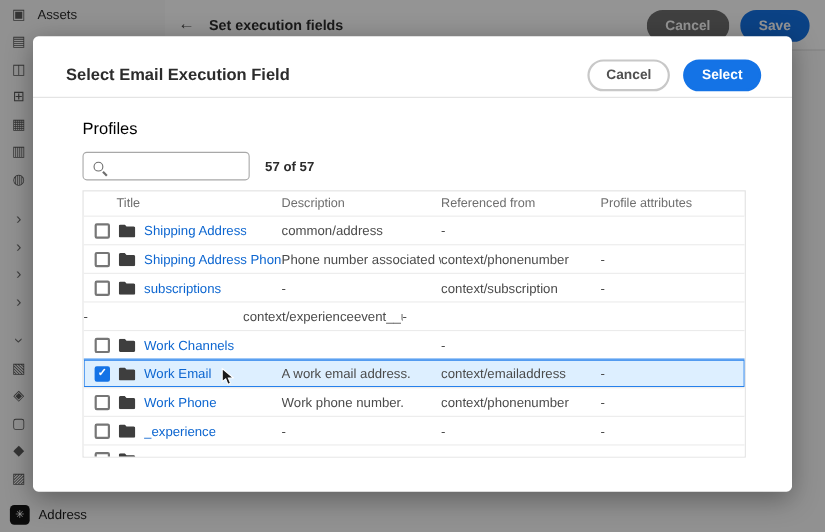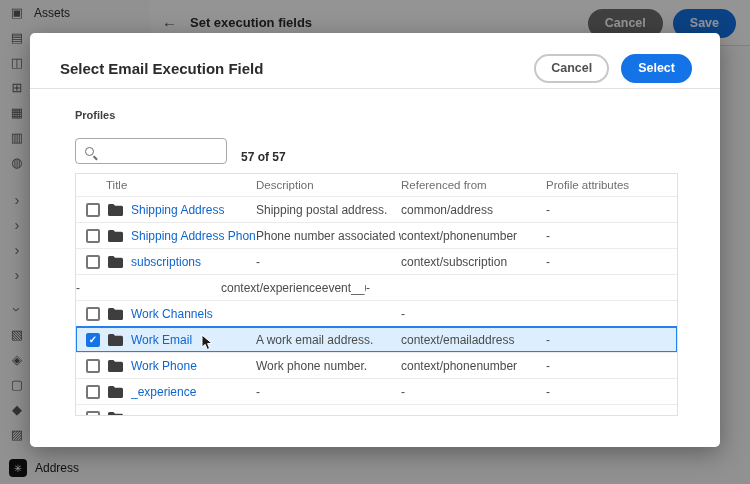--- a/index.html
+++ b/index.html
@@ -32,23 +32,23 @@
   .overlay { position:absolute; inset:0; background:rgba(0,0,0,0.42); }
 
   
   .modal { position:absolute; left:30px; top:33px; width:690px; height:414px; background:#fff; border-radius:5px; box-shadow:0 6px 24px rgba(0,0,0,0.35); }
   .modal-header { position:absolute; left:30px; right:28px; top:21px; display:flex; justify-content:space-between; align-items:center; }
   .modal-title { font-size:15px; font-weight:700; color:#2c2c2c; }
   .modal-actions { display:flex; gap:12px; align-items:center; }
   .btn-outline { background:#fff; border-color:#c8c8c8; color:#505050; }
   .modal-divider { position:absolute; left:0; right:0; top:55px; height:1px; background:#e1e1e1; }
 
-  .section-label { position:absolute; left:45px; top:76px; font-size:11px; font-weight:700; color:#404040; }
-
-  .search-row { position:absolute; left:45px; top:105px; display:flex; align-items:flex-end; gap:14px; }
+  .section-label { position:absolute; left:45px; top:76px; font-size:15px; font-weight:400; color:#000000; }
+
+  .search-row { position:absolute; left:45px; top:105px; display:flex; align-items:center; gap:14px; }
   .search-box { width:152px; height:26px; border:1px solid #a8a8a8; border-radius:4px; background:#fff; display:flex; align-items:center; padding-left:9px; }
   .mag { width:9px; height:9px; border:1.6px solid #6e6e6e; border-radius:50%; position:relative; flex:none; }
   .mag::after { content:""; position:absolute; width:5px; height:1.6px; background:#6e6e6e; transform:rotate(45deg); left:7px; top:9px; }
   .search-input { border:none; outline:none; flex:1; height:100%; font-size:12px; font-family:"Liberation Sans",sans-serif; background:transparent; }
   .count { font-size:12px; font-weight:700; color:#2c2c2c; }
 
   .table { position:absolute; left:45px; top:140px; width:603px; height:243px; border:1px solid #e1e1e1; overflow:hidden; background:#fff; }
   .thead { display:flex; height:22px; align-items:center; font-size:11.5px; color:#6e6e6e; }
   .th1 { width:180px; padding-left:30px; }
   .th2 { width:145px; }
@@ -198,21 +198,20 @@
     <div class="row">
       <span class="c1">
         <span class="checkbox"></span>
         <span class="folder">
             <svg width="15" height="12" viewBox="0 0 15 12">
               <path d="M0 1.5A1.5 1.5 0 0 1 1.5 0H5.4L7 1.8h6.5A1.5 1.5 0 0 1 15 3.3v7.2A1.5 1.5 0 0 1 13.5 12h-12A1.5 1.5 0 0 1 0 10.5Z" fill="#3e3e3e"></path>
             </svg>
           </span>
         <span class="row-title">Shipping Address</span>
       </span>
-      <span class="c2">Shipping postal address.</span>
       <span class="c3">common/address</span>
       <span class="c4">-</span>
     </div>
 
     <div class="row">
       <span class="c1">
         <span class="checkbox"></span>
         <span class="folder">
             <svg width="15" height="12" viewBox="0 0 15 12">
               <path d="M0 1.5A1.5 1.5 0 0 1 1.5 0H5.4L7 1.8h6.5A1.5 1.5 0 0 1 15 3.3v7.2A1.5 1.5 0 0 1 13.5 12h-12A1.5 1.5 0 0 1 0 10.5Z" fill="#3e3e3e"></path>

